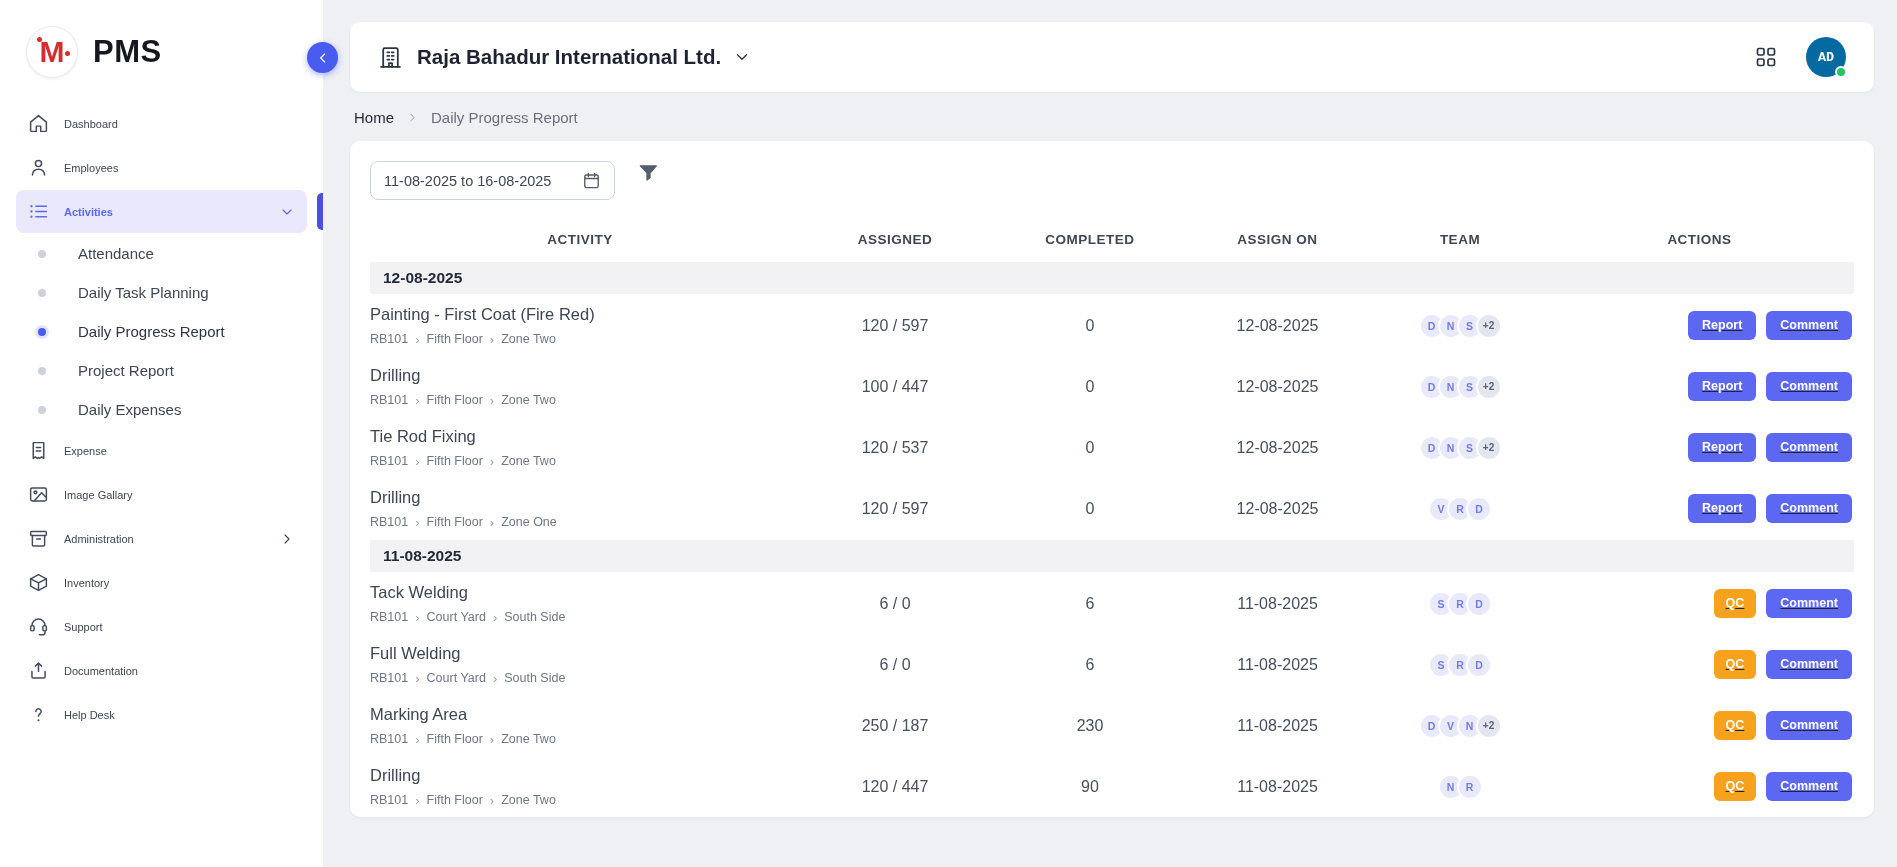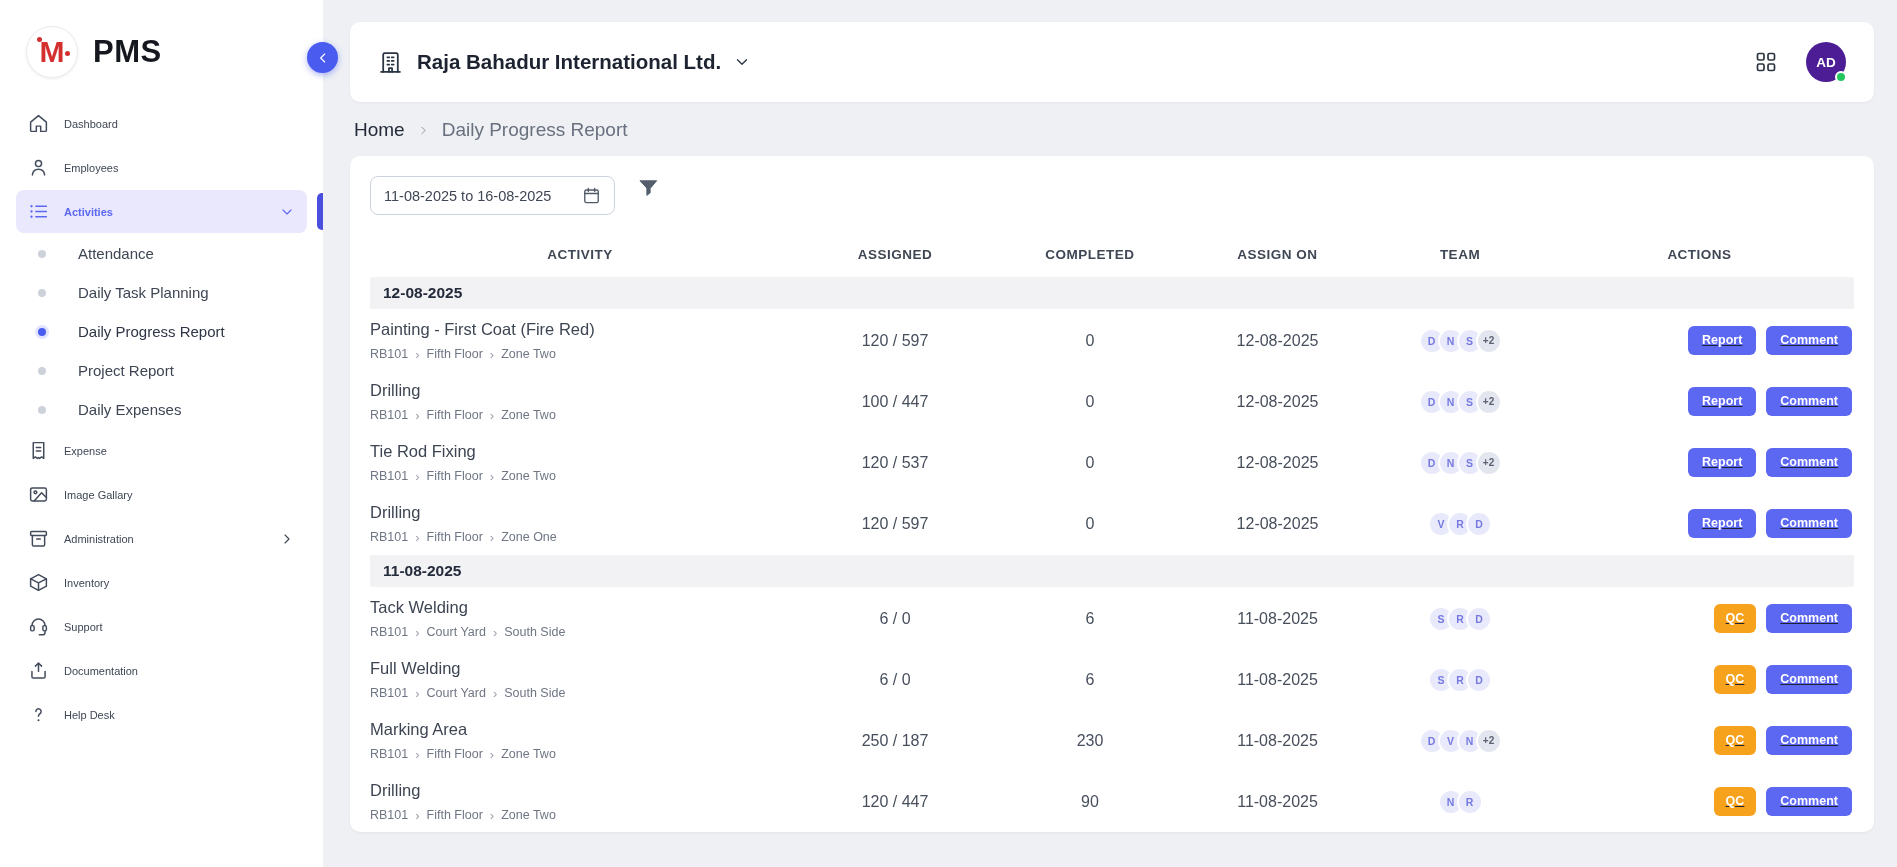--- a/index.html
+++ b/index.html
@@ -67,41 +67,41 @@
     position:fixed;left:307px;top:42px;width:31px;height:31px;border-radius:50%;
     background:var(--blue);border:none;color:#fff;cursor:pointer;z-index:20;
     display:flex;align-items:center;justify-content:center;
     box-shadow:0 2px 6px rgba(74,92,240,.45);
   }
   .collapse-btn .ic{width:16px;height:16px;}
 
   
   .main{margin-left:323px;padding:22px 23px 0 27px;height:867px;}
   .topbar{
-    height:80px;background:#fff;border-radius:10px;
+    height:70px;background:#fff;border-radius:10px;
     display:flex;align-items:center;padding:0 28px;
     box-shadow:0 1px 3px rgba(16,24,40,.05);
   }
   .co-icon{width:25px;height:25px;color:#2b3442;}
   .co-name{display:flex;align-items:center;gap:12px;margin-left:14px;cursor:pointer;}
   .co-name > span:first-child{font-size:20.5px;font-weight:700;color:#1d2330;}
   .co-chev{width:18px;height:18px;color:#2b3442;}
   .topbar-right{margin-left:auto;display:flex;align-items:center;gap:28px;}
   .apps-ic{width:24px;height:24px;color:#2b3442;cursor:pointer;}
   .avatar{
     position:relative;width:40px;height:40px;border-radius:50%;
-    background:#4c1d95;color:#fff;font-weight:700;font-size:13.5px;
-    display:flex;align-items:center;justify-content:center;cursor:pointer;
+    background:#0369a1;color:#fff;font-weight:700;font-size:13.5px;
+    display:flex;align-items:center;justify-content:center;cursor:pointer;font-family:Liberation Mono, monospace;
   }
   .status-dot{
     position:absolute;right:-1px;bottom:-1px;width:12px;height:12px;border-radius:50%;
     background:var(--green);border:2px solid #fff;
   }
 
-  .breadcrumb{display:flex;align-items:center;gap:12px;margin:17px 2px 15px 4px;font-size:19px;}
+  .breadcrumb{display:flex;align-items:center;gap:12px;margin:17px 2px 15px 4px;font-size:15px;}
   .bc-home{color:#242b38;cursor:pointer;}
   .bc-sep{width:13px;height:13px;color:#8a909c;}
   .bc-cur{color:#69707e;}
 
   .content-card{
     background:#fff;border-radius:10px;min-height:640px;
     padding:20px 20px 0 20px;box-shadow:0 1px 3px rgba(16,24,40,.05);
   }
   .filter-row{display:flex;align-items:flex-start;gap:22px;}
   .date-input{

